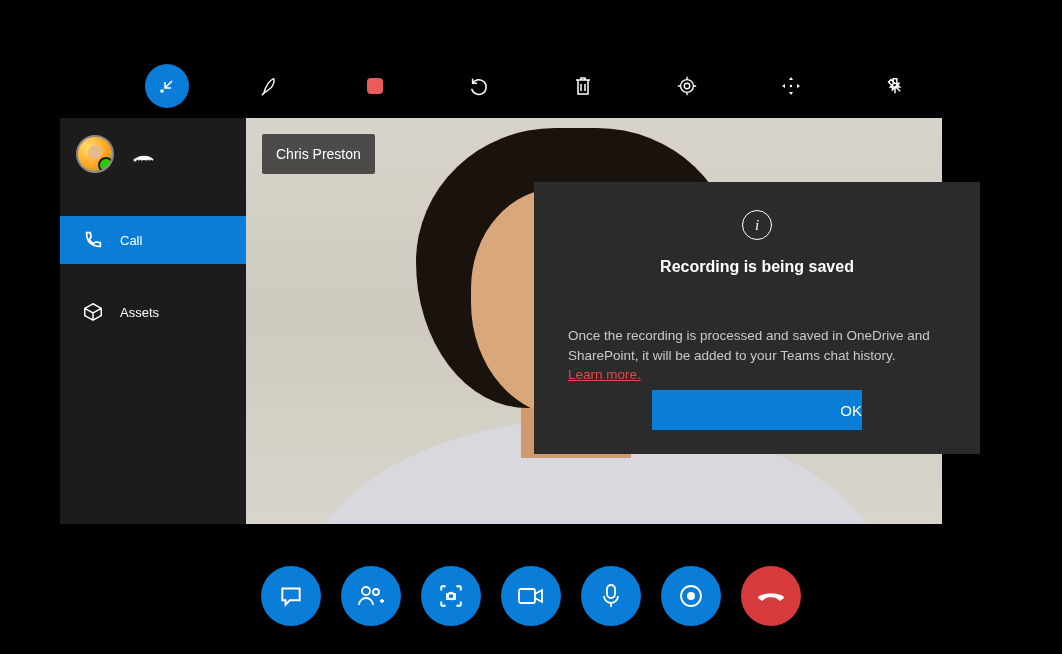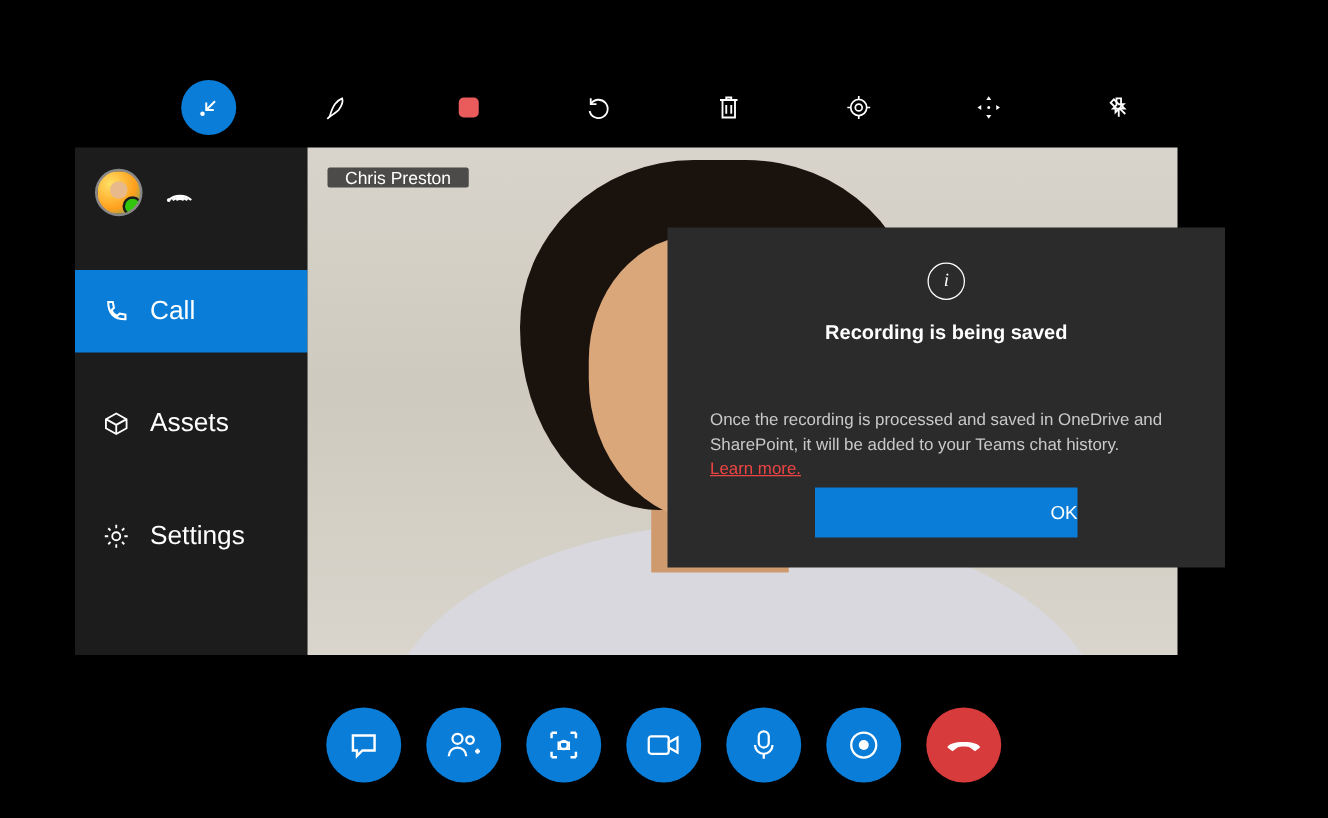--- a/index.html
+++ b/index.html
@@ -13,31 +13,31 @@
   .icon { display:block; }
 
   
   .panel { position:absolute; top:118px; left:60px; width:882px; height:406px; display:flex; }
   .sidebar { width:186px; height:100%; background:#1c1c1c; display:flex; flex-direction:column; }
   .profile-row { height:72px; display:flex; align-items:center; padding:0 16px; gap:18px; }
   .avatar { position:relative; width:38px; height:38px; border-radius:50%; background:radial-gradient(circle at 30% 30%,#ffe066,#ff9f1c 60%,#4a7 100%); border:2px solid #888; overflow:hidden; }
   .avatar::after{ content:""; position:absolute; right:-2px; bottom:-2px; width:12px; height:12px; background:#33c40e; border-radius:50%; border:2px solid #1c1c1c;}
   .avatar-face{ position:absolute; top:8px; left:10px; width:14px; height:14px; background:#e8b98b; border-radius:50%; }
   .sidebar-items { flex:1; display:flex; flex-direction:column; padding-top:26px;}
-  .side-item { height:66px; display:flex; align-items:center; gap:16px; padding:0 22px; color:#fff; font-size:21px; cursor:pointer; margin-bottom:24px;}
+  .side-item { height:48px; display:flex; align-items:center; gap:16px; padding:0 22px; color:#fff; font-size:13px; cursor:pointer; margin-bottom:24px;}
   .side-item.active { background:#0a7dd8; margin-bottom:24px;}
   .side-item .side-icon{ width:22px; height:22px; display:flex; align-items:center; justify-content:center;}
 
   .video-area { flex:1; position:relative; background:linear-gradient(180deg,#d8d4cb 0%,#cfcabf 48%,#d9d5cc 100%); overflow:hidden;}
   
   .person-hair{ position:absolute; top:10px; left:170px; width:320px; height:280px; background:#1a120d; border-radius:50% 50% 40% 40% / 55% 55% 60% 60%; }
   .person-face{ position:absolute; top:70px; left:225px; width:200px; height:230px; background:#d9a77a; border-radius:48% 48% 55% 55%; }
   .person-neck{ position:absolute; top:260px; left:275px; width:110px; height:80px; background:#cf9a6e;}
   .person-shirt{ position:absolute; top:300px; left:60px; width:580px; height:200px; background:#d8d8de; border-radius:60% 60% 0 0 / 100% 100% 0 0;}
-  .name-tag{ position:absolute; top:16px; left:16px; background:rgba(30,30,30,.75); padding:0 14px; border-radius:2px; font-size:14px;text-align:right;}
+  .name-tag{ position:absolute; top:16px; left:16px; background:rgba(30,30,30,.75); padding:12px 14px; border-radius:2px; font-size:14px;text-align:right;}
 
   
   .modal{ position:absolute; top:182px; left:534px; width:446px; height:272px; background:#2b2b2b; display:flex; flex-direction:column; align-items:center; padding:28px 34px 24px; }
   .info-circ{ width:30px; height:30px; border:1.6px solid #fff; border-radius:50%; display:flex; align-items:center; justify-content:center; font-family:Georgia,serif; font-style:italic; font-size:15px; margin-bottom:18px;}
   .modal-title{ font-size:16px; font-weight:700; margin-bottom:14px;}
   .modal-body{ font-size:13.5px; color:#c9c9c9; text-align:left; line-height:1.45;margin-top:36px;}
   .modal-link{ color:#ef4444; text-decoration:underline; cursor:pointer;}
   .modal-ok{ margin-top:auto; width:210px; height:40px; background:#0a7dd8; display:flex; align-items:center; justify-content:flex-end; font-size:15px; cursor:pointer;}
 
   
@@ -125,29 +125,20 @@
           <span>Call</span>
         </div>
         <div class="side-item">
           <span class="side-icon">
             <svg width="22" height="22" viewBox="0 0 24 24" fill="none" stroke="#fff" stroke-width="1.6">
                 <path d="M12 3 L21 8 v8 L12 21 L3 16 V8 Z M3 8 l9 5 l9-5 M12 13 v8"></path>
               </svg>
           </span>
           <span>Assets</span>
         </div>
-        <div class="side-item">
-          <span class="side-icon">
-            <svg width="22" height="22" viewBox="0 0 24 24" fill="none" stroke="#fff" stroke-width="1.6">
-                <circle cx="12" cy="12" r="3.5"></circle>
-                <path d="M12 2v3M12 19v3M2 12h3M19 12h3M5 5l2 2M17 17l2 2M19 5l-2 2M5 19l2-2"></path>
-              </svg>
-          </span>
-          <span>Settings</span>
-        </div>
       </div>
     </div>
 
     <div class="video-area">
       <div class="person-shirt"></div>
       <div class="person-neck"></div>
       <div class="person-hair"></div>
       <div class="person-face"></div>
       <div class="name-tag">
         <span>Chris Preston</span>

